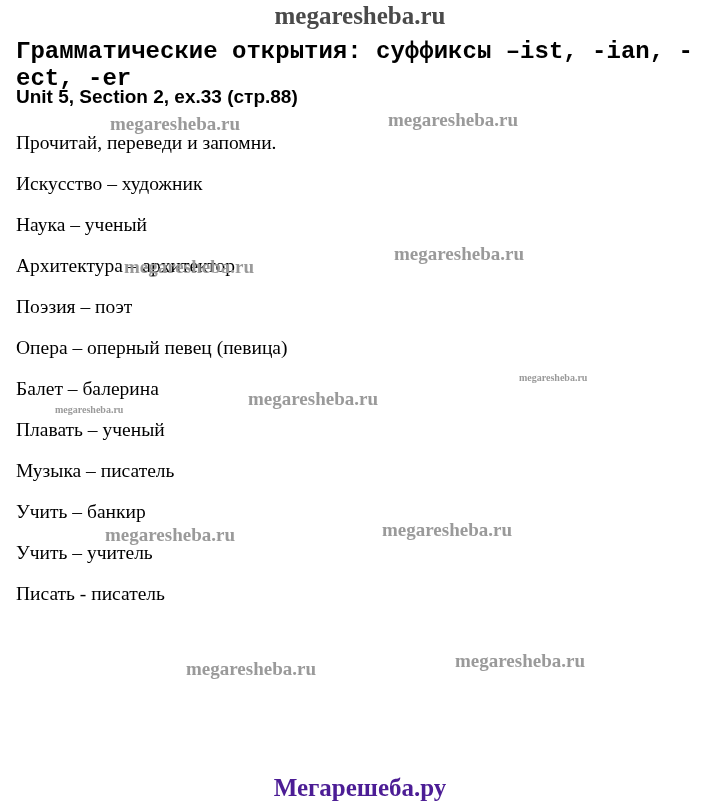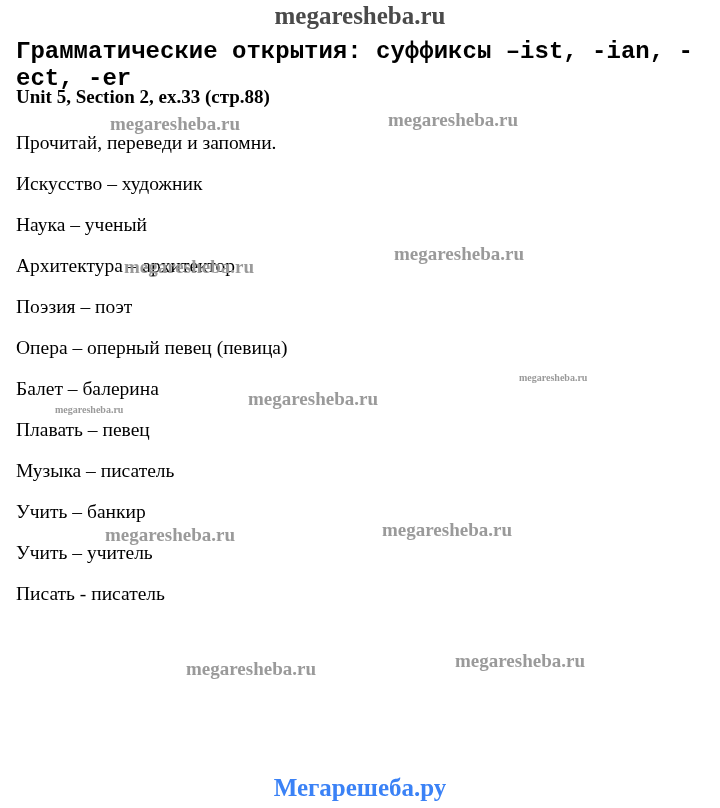--- a/index.html
+++ b/index.html
@@ -43,37 +43,37 @@
   }
   .footer-wm {
     position: absolute;
     top: 774px;
     left: 0;
     width: 720px;
     text-align: center;
     font-family: "Liberation Serif", serif;
     font-weight: bold;
     font-size: 25px;
-    color: #3b82f6;
+    color: #4c1d95;
   }
   .title {
     position: absolute;
     top: 38px;
     left: 16px;
     font-size: 24px;
     font-weight: bold;
     font-family: Liberation Mono, monospace;
   }
   .subtitle {
     position: absolute;
     top: 86px;
     left: 16px;
     font-size: 19px;
     font-weight: bold;
-    font-family: Liberation Serif, serif;
+    font-family: Liberation Sans, sans-serif;
   }
   .lines {
     position: absolute;
     top: 130px;
     left: 16px;
     width: 690px;
   }
   .line {
     font-size: 19.5px;
     line-height: 25px;
@@ -97,21 +97,21 @@
   <div class="subtitle">Unit 5, Section 2, ex.33 (стр.88)</div>
 
   <div class="lines">
     <div class="line">Прочитай, переведи и запомни.</div>
     <div class="line">Искусство – художник</div>
     <div class="line">Наука – ученый</div>
     <div class="line">Архитектура – архитектор</div>
     <div class="line">Поэзия – поэт</div>
     <div class="line">Опера – оперный певец (певица)</div>
     <div class="line">Балет – балерина</div>
-    <div class="line">Плавать – певец</div>
+    <div class="line">Плавать – ученый</div>
     <div class="line">Музыка – писатель</div>
     <div class="line">Учить – банкир</div>
     <div class="line">Учить – учитель</div>
     <div class="line">Писать - писатель</div>
   </div>
 
   <div class="footer-wm">Мегарешеба.ру</div>
 
   <div id="wm-layer">
       <div class="wm" style="left: 110px; top: 113px; font-size: 19px;">megaresheba.ru</div>

